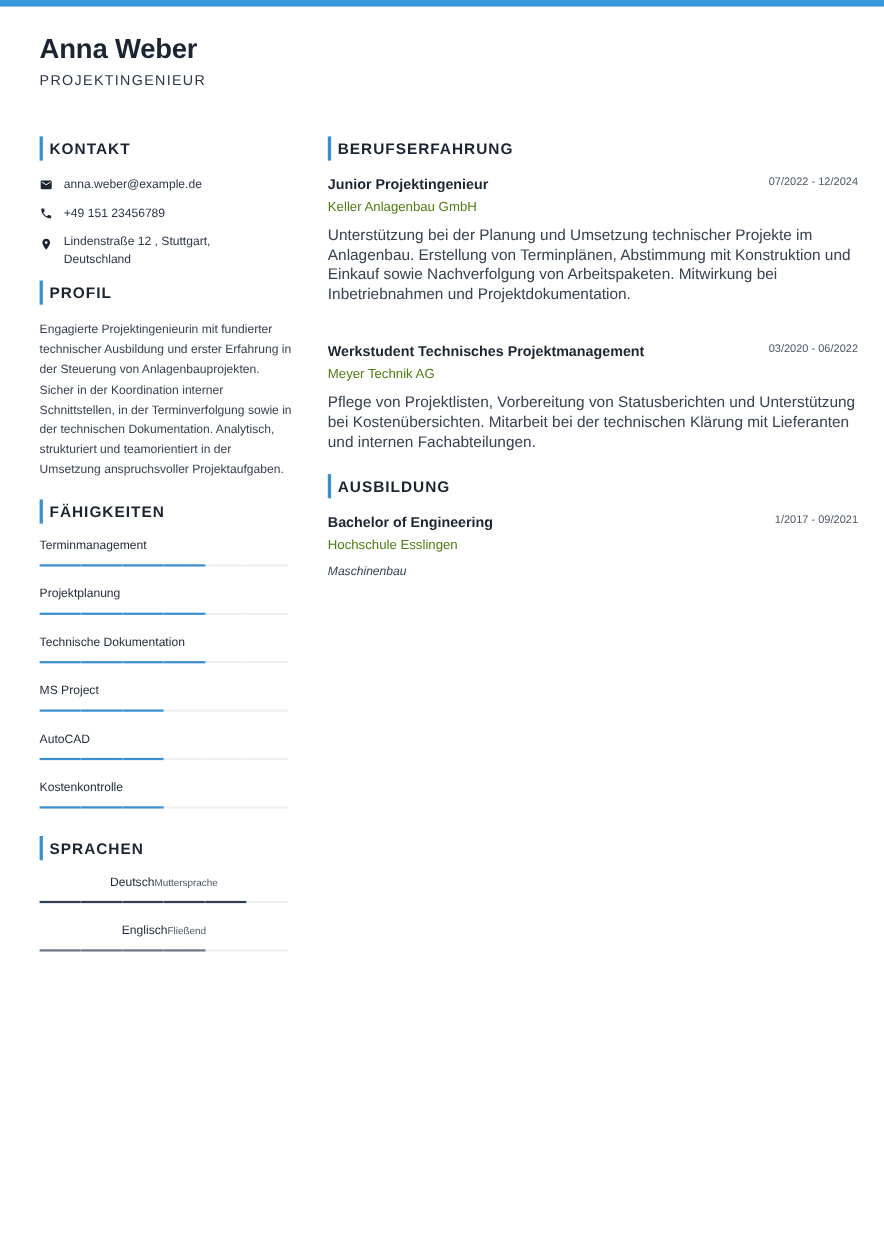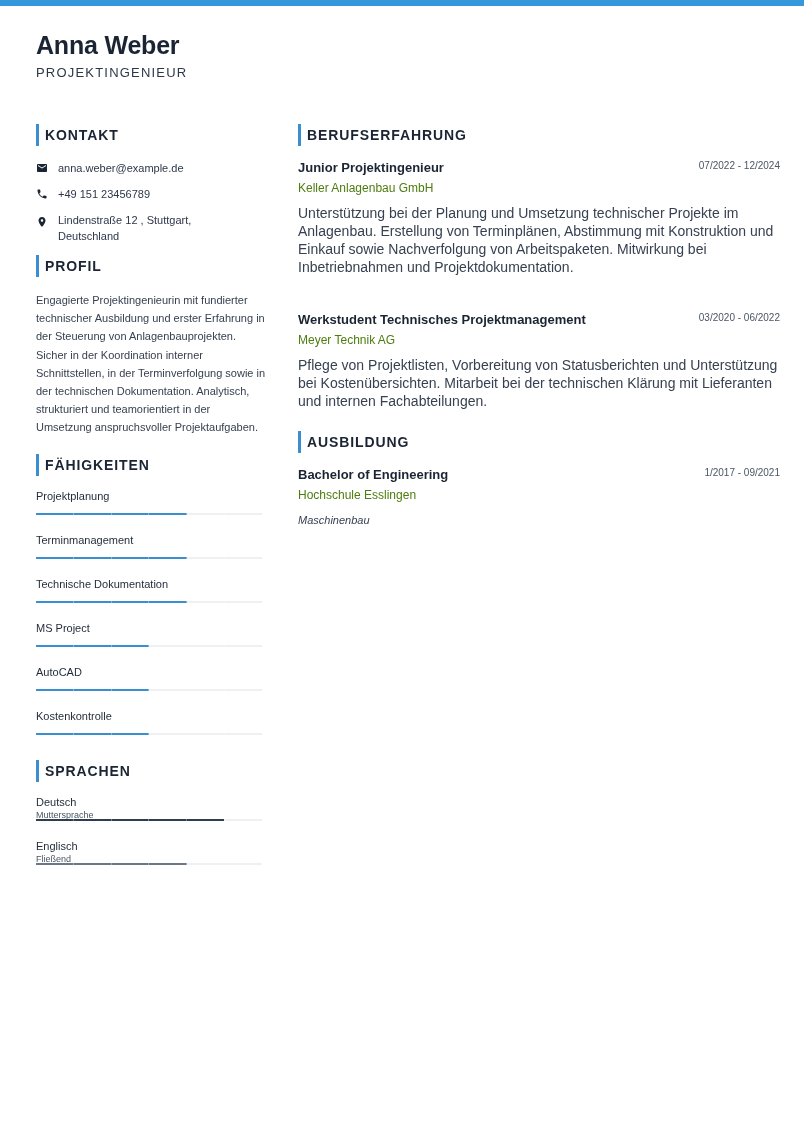--- a/index.html
+++ b/index.html
@@ -25,21 +25,21 @@
     .skills { margin-top: 12px; }
     .skill { height: 44px; position: relative; }
     .skill .lbl { font-size: 11px; color: #1f2937; line-height: 16px; }
     .bar { position: absolute; left: 0; top: 25px; width: 226px; height: 2px; background: #eef0f2; }
     .bar .fill { position: absolute; left: 0; top: 0; height: 2px; }
     .bar .seps { position: absolute; inset: 0; display: flex; }
     .bar .seps span { flex: 1; border-right: 1px solid rgba(255,255,255,0.35); }
     .bar .seps span:last-child { border-right: none; }
 
     .lang { height: 44px; position: relative; }
-    .lang .row { display: flex; justify-content: space-between; align-items: baseline; flex-direction: column; }
+    .lang .row { display: flex; justify-content: center; align-items: baseline; }
     .lang .lbl { font-size: 11px; color: #1f2937; line-height: 16px; }
     .lang .lvl { font-size: 9px; color: #4b5563; }
 
     .job { margin-top: 14px; }
     .job-head { display: flex; justify-content: space-between; align-items: flex-start; }
     .job-title { font-size: 13px; font-weight: bold; color: #1a2433; }
     .job-date { font-size: 10px; color: #4b5563; }
     .job-company { font-size: 12px; color: #4d7c0f; margin-top: 6px; }
     .job-desc { font-size: 14px; line-height: 18px; color: #374151; margin-top: 9px; }
     .degree-field { font-size: 11px; font-style: italic; color: #374151; margin-top: 12px; }
@@ -87,35 +87,35 @@
 
   <section style="margin-top:11px">
     <div class="sec-head">PROFIL</div>
     <p class="profile-text">Engagierte Projektingenieurin mit fundierter technischer Ausbildung und erster Erfahrung in der Steuerung von Anlagenbauprojekten. Sicher in der Koordination interner Schnittstellen, in der Terminverfolgung sowie in der technischen Dokumentation. Analytisch, strukturiert und teamorientiert in der Umsetzung anspruchsvoller Projektaufgaben.</p>
   </section>
 
   <section style="margin-top:17px">
     <div class="sec-head">FÄHIGKEITEN</div>
     <div class="skills">
       <div class="skill">
+        <div class="lbl">Terminmanagement</div>
+        <div class="bar">
+            <div class="fill" style="width: 66.6667%; background: rgb(58, 143, 208);"></div>
+            <div class="seps">
+              <span></span>
+              <span></span>
+              <span></span>
+              <span></span>
+              <span></span>
+              <span></span>
+            </div>
+          </div>
+      </div>
+      <div class="skill">
         <div class="lbl">Projektplanung</div>
-        <div class="bar">
-            <div class="fill" style="width: 66.6667%; background: rgb(58, 143, 208);"></div>
-            <div class="seps">
-              <span></span>
-              <span></span>
-              <span></span>
-              <span></span>
-              <span></span>
-              <span></span>
-            </div>
-          </div>
-      </div>
-      <div class="skill">
-        <div class="lbl">Terminmanagement</div>
         <div class="bar">
             <div class="fill" style="width: 66.6667%; background: rgb(58, 143, 208);"></div>
             <div class="seps">
               <span></span>
               <span></span>
               <span></span>
               <span></span>
               <span></span>
               <span></span>
             </div>

